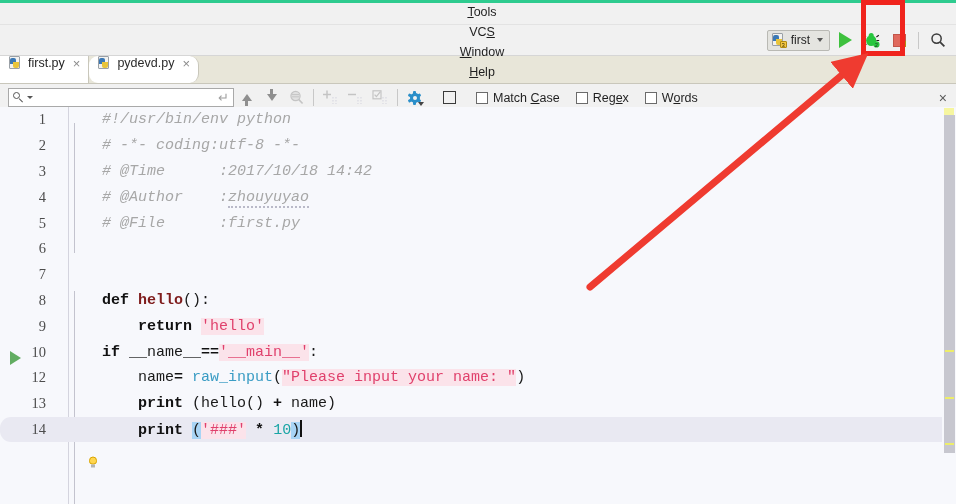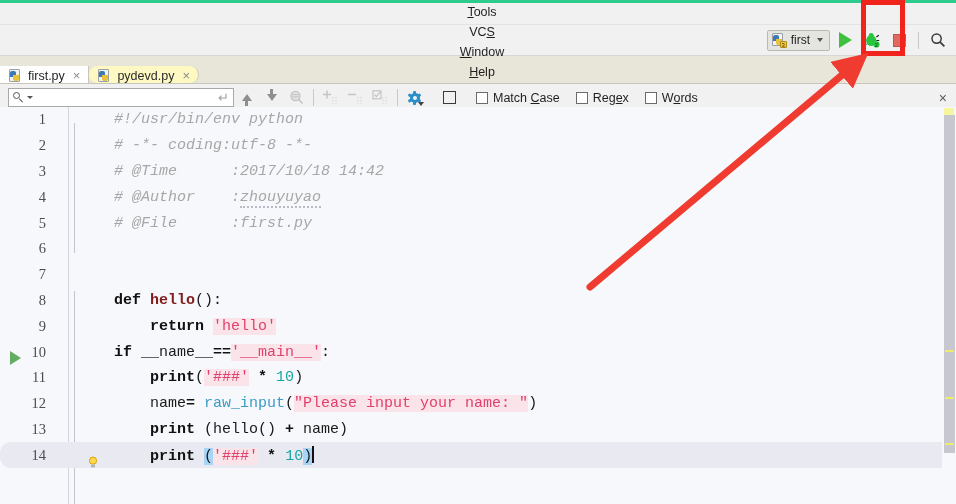--- a/index.html
+++ b/index.html
@@ -74,30 +74,30 @@
 
   
   #tabbar {
     height:28px;
     background:#e8e6d9;
     display:flex;
     align-items:flex-end;
     border-bottom:1px solid #c9c7bb;
   }
   .tab {
-    height:17px;
-    display:flex;align-items:flex-end;gap:5px;
+    height:27px;
+    display:flex;align-items:flex-start;gap:5px;
     padding:0 8px 0 9px;
     font-size:12.5px;
     border-right:1px solid #c9c7bb;
     cursor:default;
     color:#1f1f1f;
   }
   .tab.active { background:#ffffff; }
-  .tab.inactive { background:#fef9c3; color:#2a2a2a;border-radius:9px; }
+  .tab.inactive { background:#ffffff; color:#2a2a2a;border-radius:9px; }
   .tab .tclose { color:#8a8a8a; font-size:13px; margin-left:3px; }
 
   
   #findbar {
     height:28px;
     background:#f1f1f1;
     display:flex;align-items:center;
     padding:0 8px;
     gap:0px;
     border-bottom:1px solid #cfcfcf;
@@ -176,21 +176,21 @@
   .code-row.current { background:#e9e9f2;border-radius:11px; }
   .lnum {
     width:46px;
     text-align:right;
     color:#4d4d4d;
     font-family:"Liberation Serif", serif;
     font-size:14.5px;
     flex:none;
   }
   .gutter-icons { width:44px; flex:none; position:relative; height:100%; }
-  .code-text { margin-left:16px; padding-left:8px; position:relative; }
+  .code-text { margin-left:4px; padding-left:8px; position:relative; }
 
   
   .cmt { color:#a7a7a7; font-style:italic; }
   .kw  { color:#111; font-weight:bold; }
   .fn-def { color:#7f1d1d; font-weight:bold; }
   .builtin { color:#3a9cc4; }
   .str { color:#e0416c; background:#fbe3ea; }
   .num { color:#19a5a5; }
   .plain { color:#1a1a1a; }
   .sel-brk { background:#a8d4f5; color:#1a1a1a; }
@@ -409,21 +409,20 @@
       <div class="code-row"><span class="lnum">1</span><span class="gutter-icons"></span><span class="code-text"><span class="cmt">#!/usr/bin/env python</span></span></div>
       <div class="code-row"><span class="lnum">2</span><span class="gutter-icons"></span><span class="code-text"><span class="cmt"># -*- coding:utf-8 -*-</span></span></div>
       <div class="code-row"><span class="lnum">3</span><span class="gutter-icons"></span><span class="code-text"><span class="cmt"># @Time      :2017/10/18 14:42</span></span></div>
       <div class="code-row"><span class="lnum">4</span><span class="gutter-icons"></span><span class="code-text"><span class="cmt"># @Author    :</span><span class="cmt spell">zhouyuyao</span></span></div>
       <div class="code-row"><span class="lnum">5</span><span class="gutter-icons"></span><span class="code-text"><span class="cmt"># @File      :first.py</span></span></div>
       <div class="code-row"><span class="lnum">6</span><span class="gutter-icons"></span><span class="code-text"></span></div>
       <div class="code-row"><span class="lnum">7</span><span class="gutter-icons"></span><span class="code-text"></span></div>
       <div class="code-row"><span class="lnum">8</span><span class="gutter-icons"></span><span class="code-text"><span class="kw">def </span><span class="fn-def">hello</span><span class="plain">():</span></span></div>
       <div class="code-row"><span class="lnum">9</span><span class="gutter-icons"></span><span class="code-text"><span class="plain">    </span><span class="kw">return </span><span class="str">'hello'</span></span></div>
       <div class="code-row"><span class="lnum">10</span><span class="gutter-icons"></span><span class="code-text"><span class="kw">if </span><span class="plain">__name__</span><span class="kw">==</span><span class="str">'__main__'</span><span class="plain">:</span></span></div>
-      <div class="code-row"><span class="lnum">11</span><span class="gutter-icons"></span><span class="code-text"><span class="plain">    </span><span class="kw">print</span><span class="plain">(</span><span class="str">'###'</span><span class="plain"> </span><span class="kw">*</span><span class="plain"> </span><span class="num">10</span><span class="plain">)</span></span></div>
       <div class="code-row"><span class="lnum">12</span><span class="gutter-icons"></span><span class="code-text"><span class="plain">    name</span><span class="kw">=</span><span class="plain"> </span><span class="builtin">raw_input</span><span class="plain">(</span><span class="str">"Please input your name: "</span><span class="plain">)</span></span></div>
       <div class="code-row"><span class="lnum">13</span><span class="gutter-icons"></span><span class="code-text"><span class="plain">    </span><span class="kw">print</span><span class="plain"> (hello() </span><span class="kw">+</span><span class="plain"> name)</span></span></div>
       <div class="code-row current"><span class="lnum">14</span><span class="gutter-icons"></span><span class="code-text"><span class="plain">    </span><span class="kw">print</span><span class="plain"> </span><span class="sel-brk">(</span><span class="str">'###'</span><span class="plain"> </span><span class="kw">*</span><span class="plain"> </span><span class="num">10</span><span class="sel-brk">)</span><span class="caret"></span></span></div>
     </div>
 
   <div class="run-tri" style="top:251px;"></div>
   <div class="bulb" style="top:355px;left:88px;">
     <span class="bglass"></span>
       <span class="bbase"></span>
   </div>

